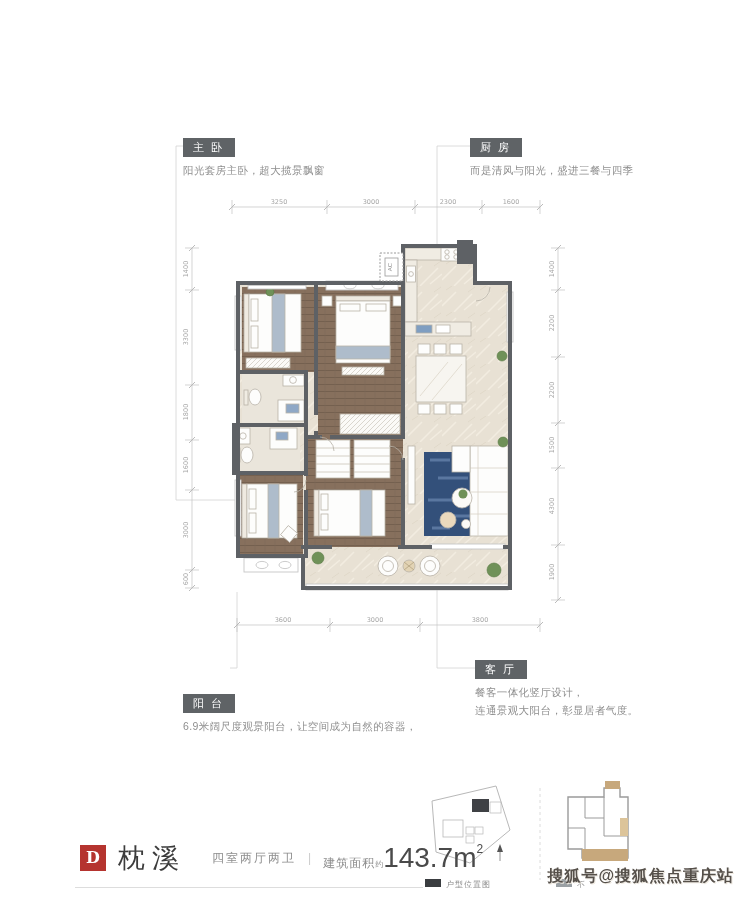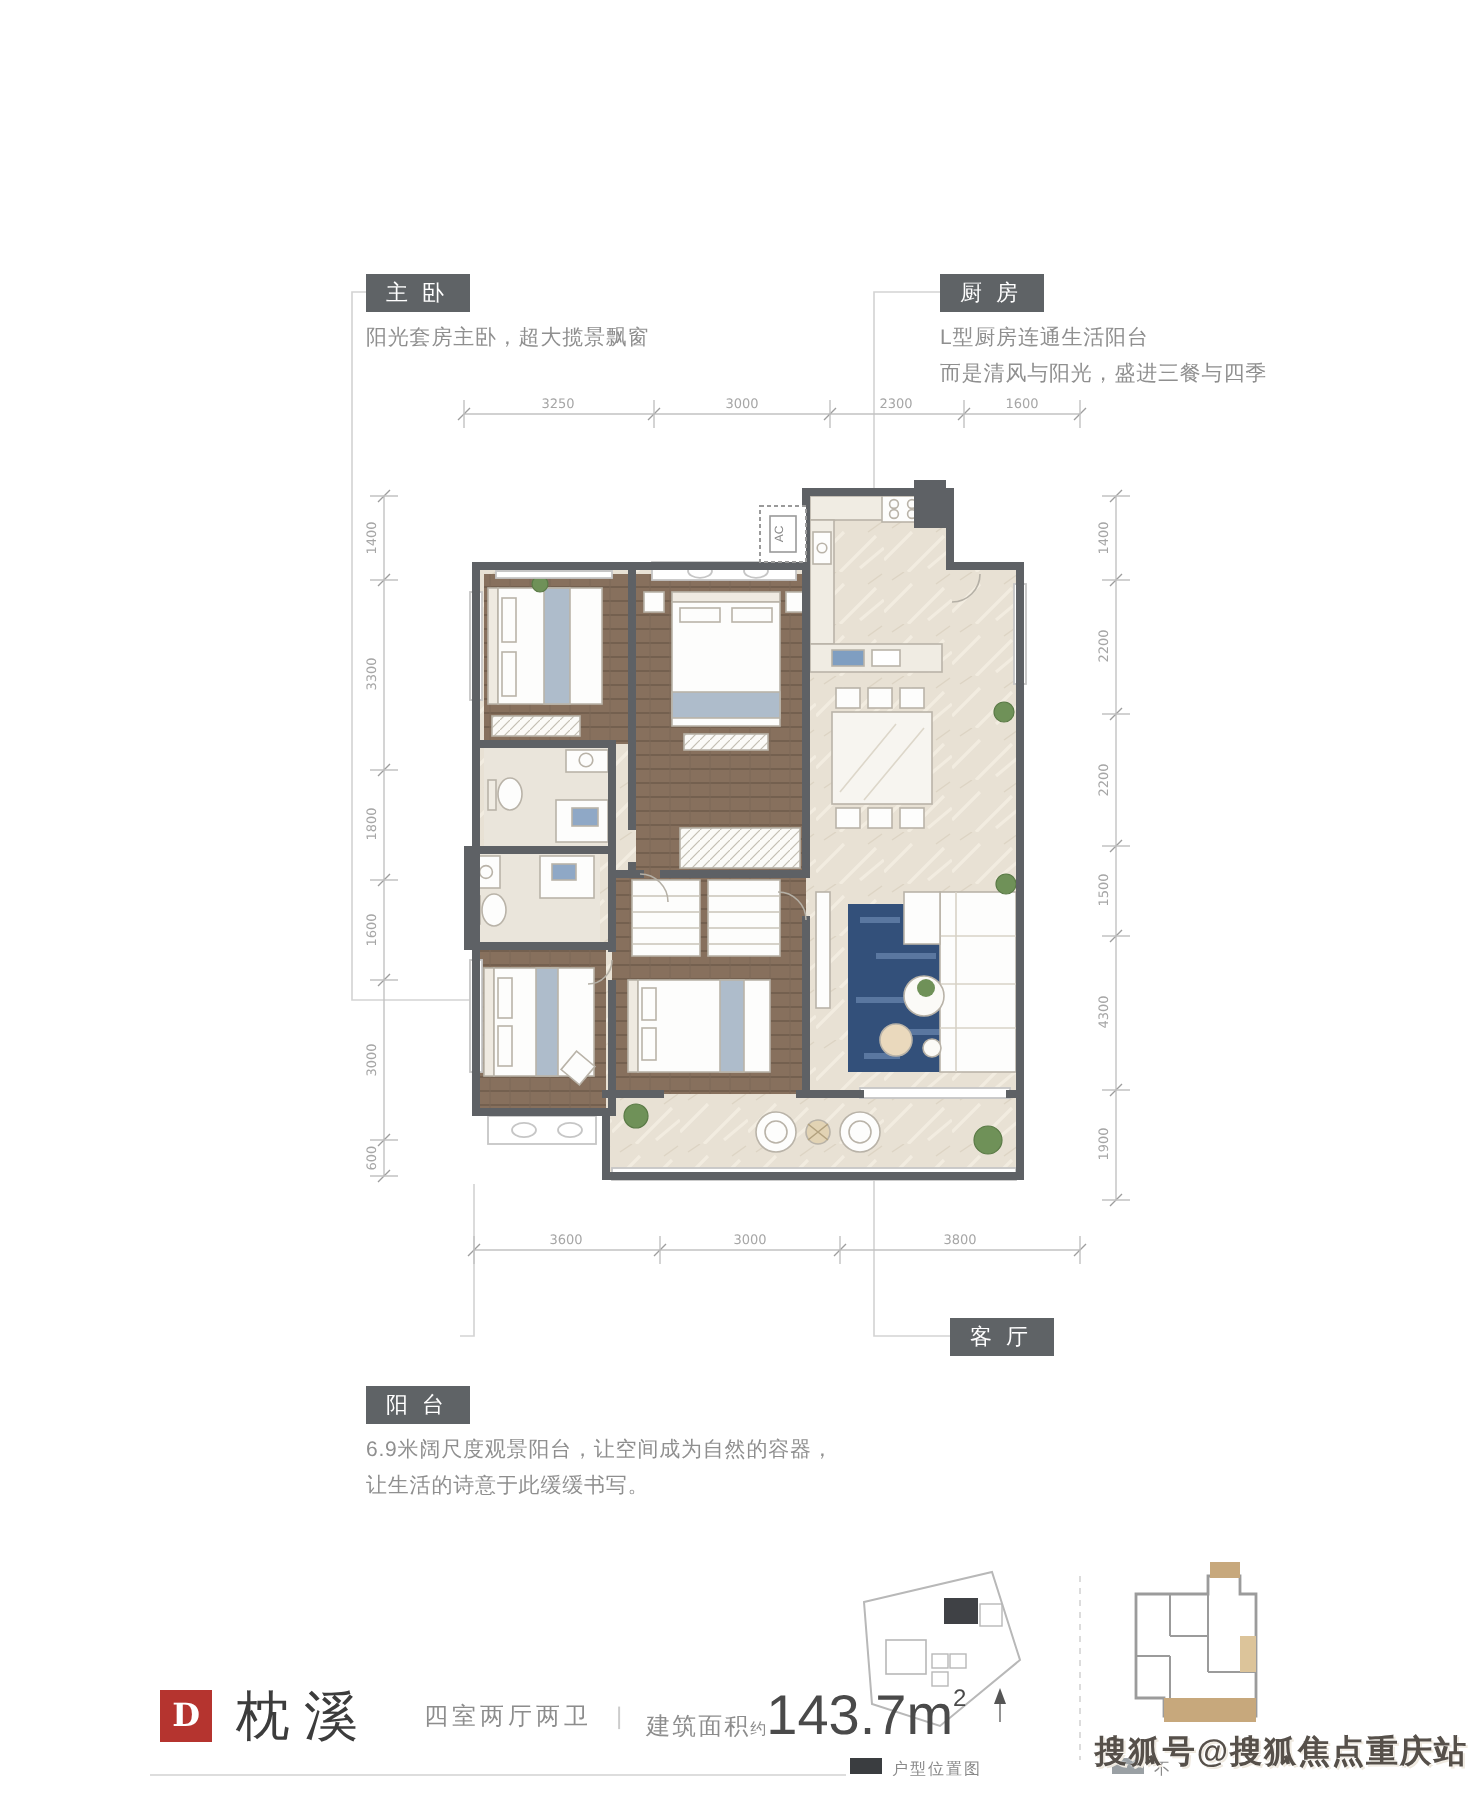--- a/index.html
+++ b/index.html
@@ -327,35 +327,37 @@
 <div class="abs" style="left:183px;top:137px;">
   <div class="tag-box">主卧</div>
   <div class="desc" style="margin-top:5px;">
     <div>阳光套房主卧，超大揽景飘窗</div>
   </div>
 </div>
 
 <div class="abs" style="left:470px;top:137px;">
   <div class="tag-box">厨房</div>
   <div class="desc" style="margin-top:5px;">
-    <div>L型厨房连通生活阳台</div>
     <div>而是清风与阳光，盛进三餐与四季</div>
   </div>
 </div>
 
 <div class="abs" style="left:183px;top:693px;">
   <div class="tag-box">阳台</div>
   <div class="desc" style="margin-top:5px;">
     <div>6.9米阔尺度观景阳台，让空间成为自然的容器，</div>
-    <div>让生活的诗意于此缓缓书写。</div>
   </div>
 </div>
 
 <div class="abs" style="left:475px;top:659px;">
   <div class="tag-box">客厅</div>
+  <div class="desc" style="margin-top:5px;">
+    <div>餐客一体化竖厅设计，</div>
+    <div>连通景观大阳台，彰显居者气度。</div>
+  </div>
 </div>
 
 <div class="abs title-row" style="left:80px;top:840px;">
   <div class="unit-letter">D</div>
   <div class="unit-name">枕溪</div>
   <div class="layout-text" style="margin-left:14px;">四室两厅两卫</div>
   <div class="pipe">|</div>
   <div style="white-space:nowrap;">
     <span class="area-label">建筑面积</span><span class="area-approx">约</span><span class="area-value">143.7m</span><span class="area-sup">2</span>
   </div>

